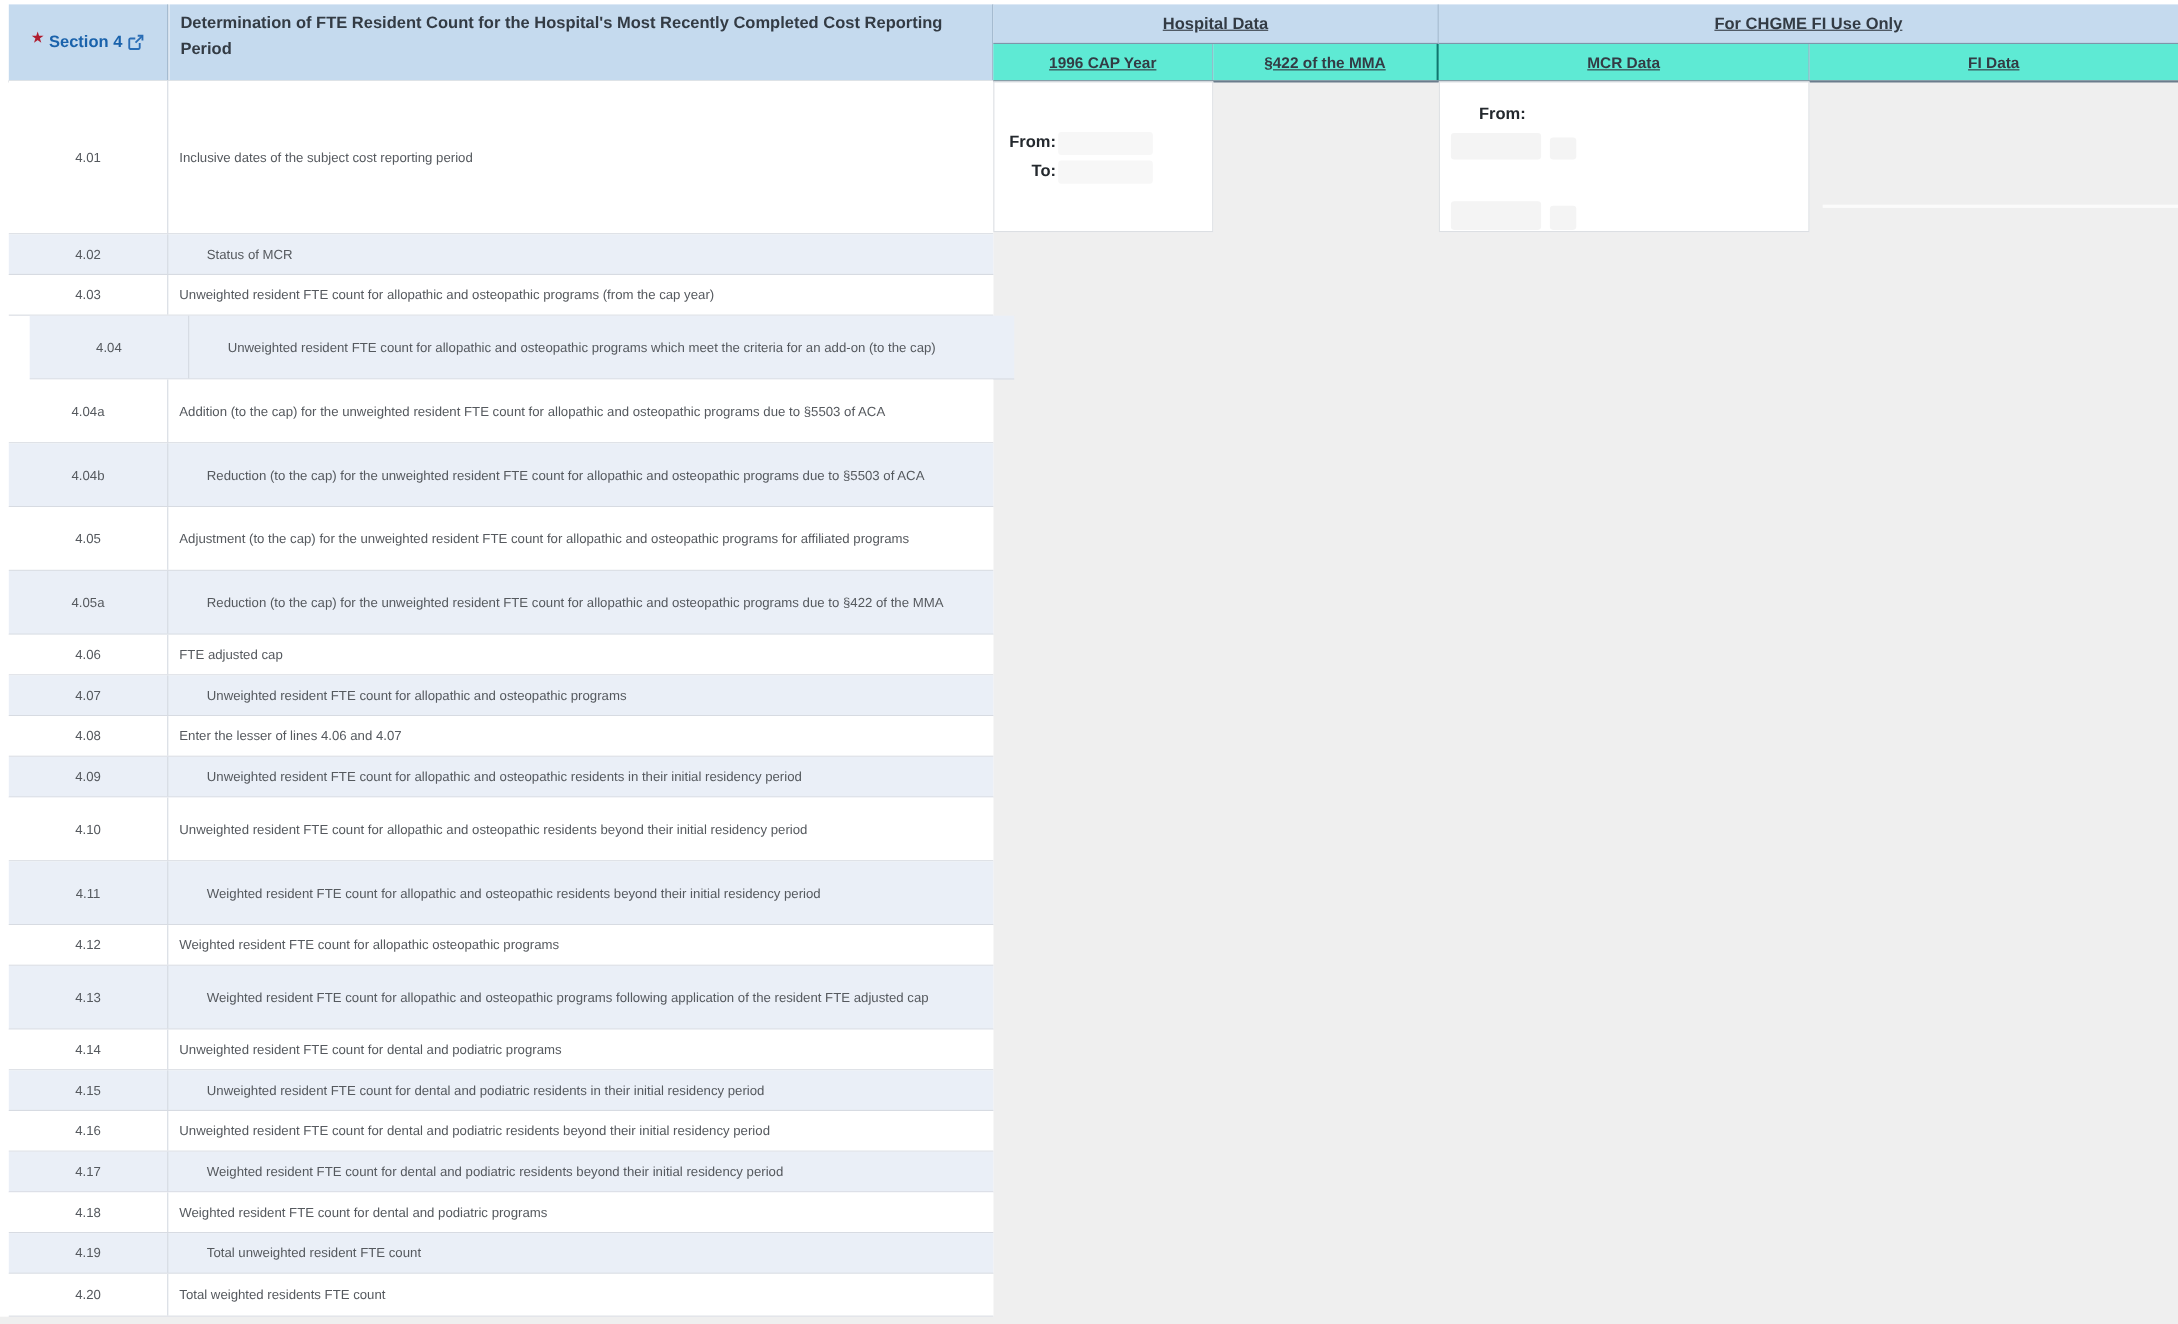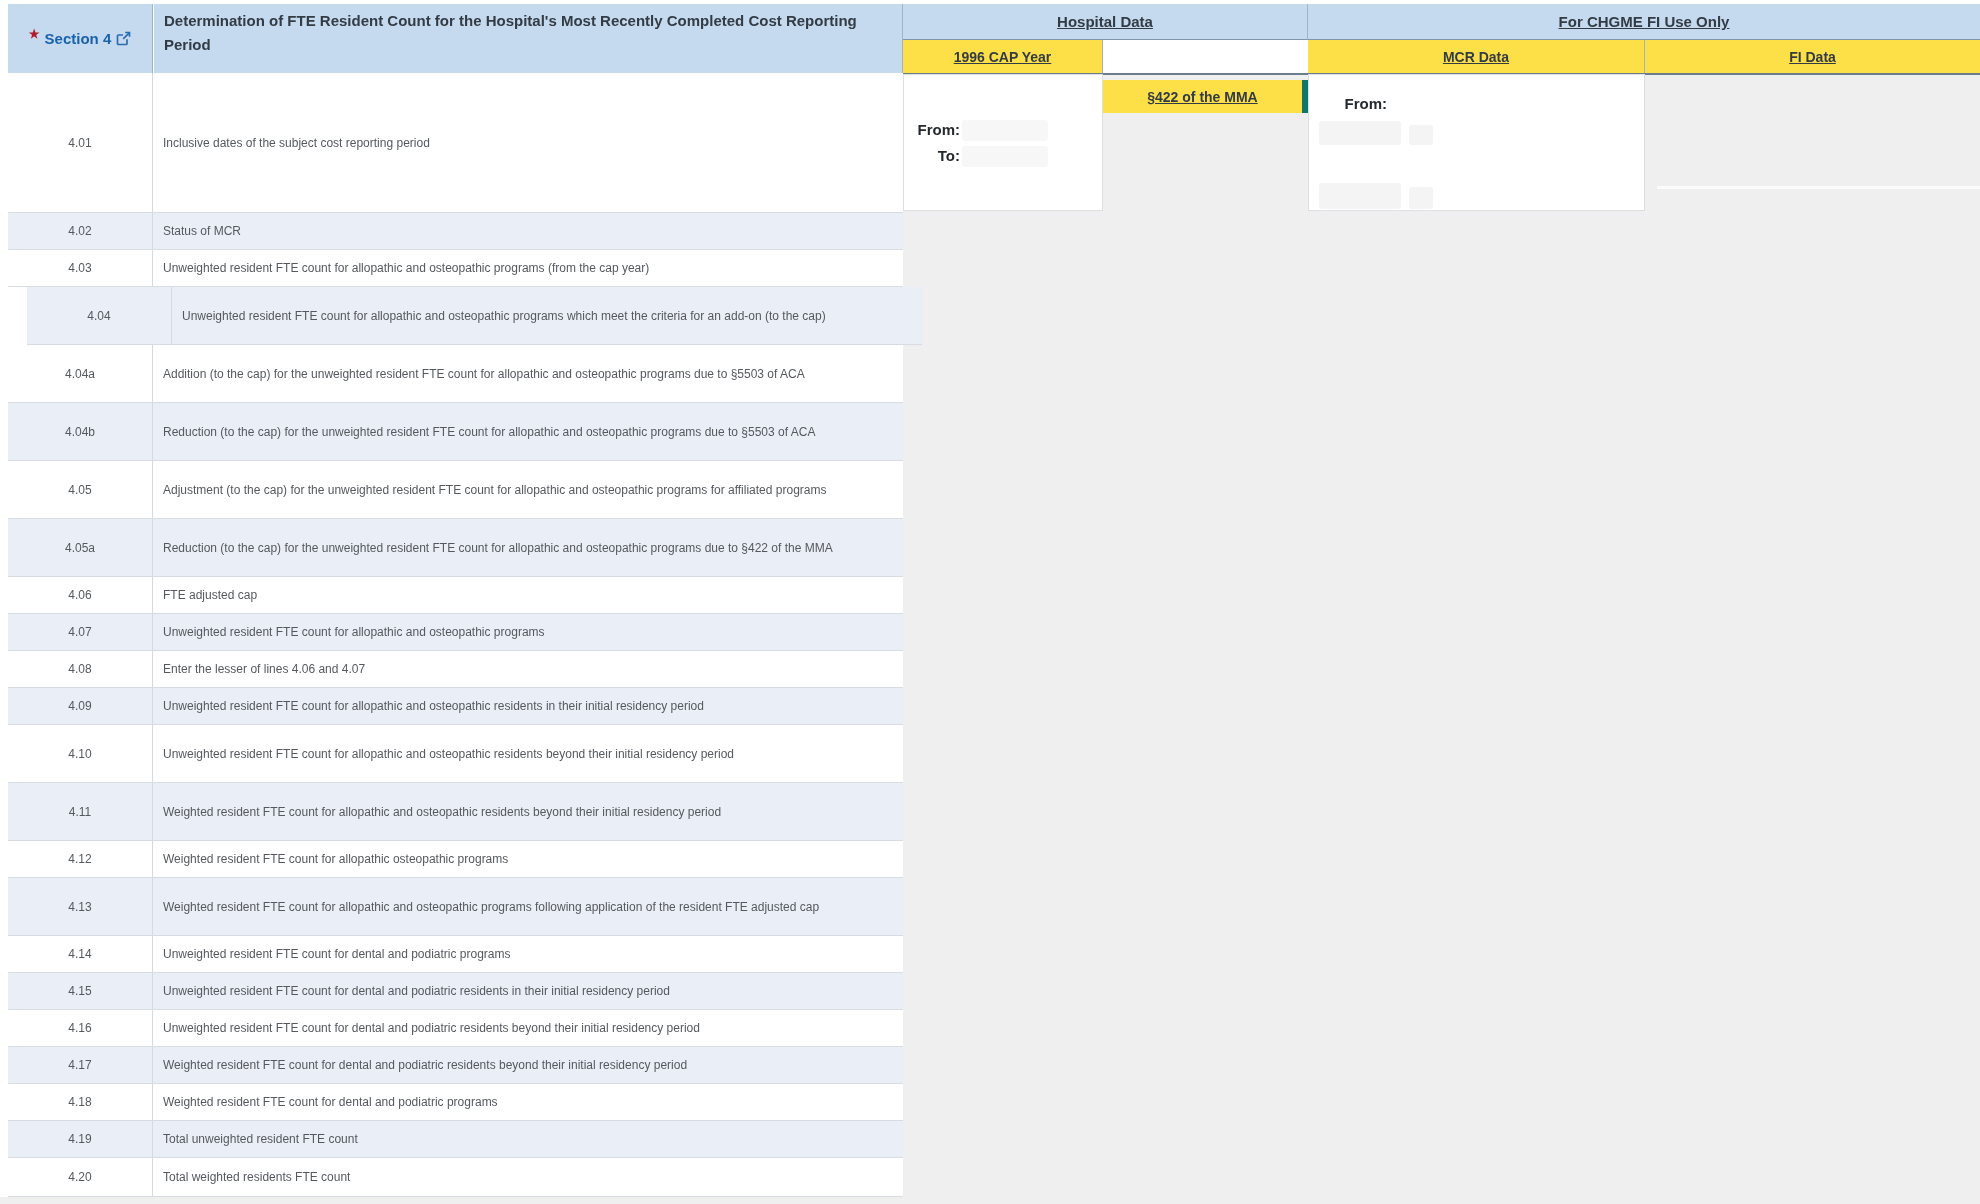--- a/index.html
+++ b/index.html
@@ -8,44 +8,44 @@
     position:relative; width:1980px; height:1204px; overflow:hidden;
     background:#ffffff; font-family:"Liberation Sans", sans-serif;
   }
 
   
   .grey-panel { position:absolute; left:903px; top:73px; width:1077px; height:1131px; background:#efefef; }
   .bottom-strip { position:absolute; left:0; top:1197px; width:1980px; height:7px; background:#efefef; }
 
   
   .hcell { position:absolute; background:#c5daee; color:#333b44; font-weight:bold; font-size:15px; }
-  .hcell.rowb { background:#fde047; font-size:14px; }
+  .hcell.rowb { background:#5eead4; font-size:14px; }
   .cell-flex { display:flex; align-items:center;text-decoration:underline; }
   .center { justify-content:center; text-align:center; }
 
   .h-section { left:8px; top:4px; width:145px; height:69px; border-right:1px solid #9db4c9; }
   .h-desc    { left:154px; top:4px; width:749px; height:69px; border-right:1px solid #9db4c9;
                padding:0 24px 12px 10px; line-height:24px; display:flex; align-items:center; }
   .h-hospital{ left:903px; top:4px; width:405px; height:36px; border-right:1px solid #9db4c9; border-bottom:1px solid #7e95aa; }
   .h-chgme   { left:1308px; top:4px; width:672px; height:36px; border-bottom:1px solid #7e95aa; }
   .h-cap { left:903px;  top:40px; width:200px; height:33px; border-right:1px solid #9db4c9; }
-  .h-mma { left:1103px; top:40px; width:205px; height:33px; border-right:6px solid #0f766e;margin-top:40px; }
+  .h-mma { left:1103px; top:40px; width:205px; height:33px; border-right:2px solid #0f766e; }
   .h-mcr { left:1308px; top:40px; width:337px; height:33px; border-right:1px solid #9db4c9; }
   .h-fi  { left:1645px; top:40px; width:335px; height:33px; }
   .header-underline { position:absolute; left:8px; top:73px; width:1972px; height:2px; background:#6b7c8c; }
 
   .section-link { display:flex; align-items:center; justify-content:center; gap:5px; width:100%; height:100%; cursor:pointer; }
   .section-link .star { color:#b01c2e; font-size:12px; position:relative; top:-5px; }
   .section-link .lbl { color:#1a62ab; font-size:15px; font-weight:bold; }
   .ext-icon { display:inline-block; width:15px; height:15px; }
 
   
   #rows { position:absolute; left:8px; top:73px; width:895px; }
   .trow { display:flex; width:895px; background:#ffffff; border-bottom:1px solid #d7dbe2; color:#55595e; font-size:12px; }
-  .trow.stripe { background:#eaeff7; }
+  .trow.stripe { background:#eaeff7;gap:25px; }
   .cell-num  { width:145px; min-width:145px; border-right:1px solid #d5dae1; display:flex; align-items:center; justify-content:center; }
   .cell-desc { flex:1; display:flex; align-items:center; padding:6px 18px 6px 10px; line-height:22px; }
 
   
   .white-cell { position:absolute; background:#ffffff; border:1px solid #dcdfe3; }
   .cap-cell { left:903px;  top:74px; width:200px; height:137px; }
   .mcr-cell { left:1308px; top:74px; width:337px; height:137px; }
   .ft-label { position:absolute; font-weight:bold; font-size:15px; color:#24292e; text-align:right; }
   .cap-cell .from { left:0; top:46px;  width:56px; }
   .cap-cell .to   { left:0; top:72px;  width:56px; }

